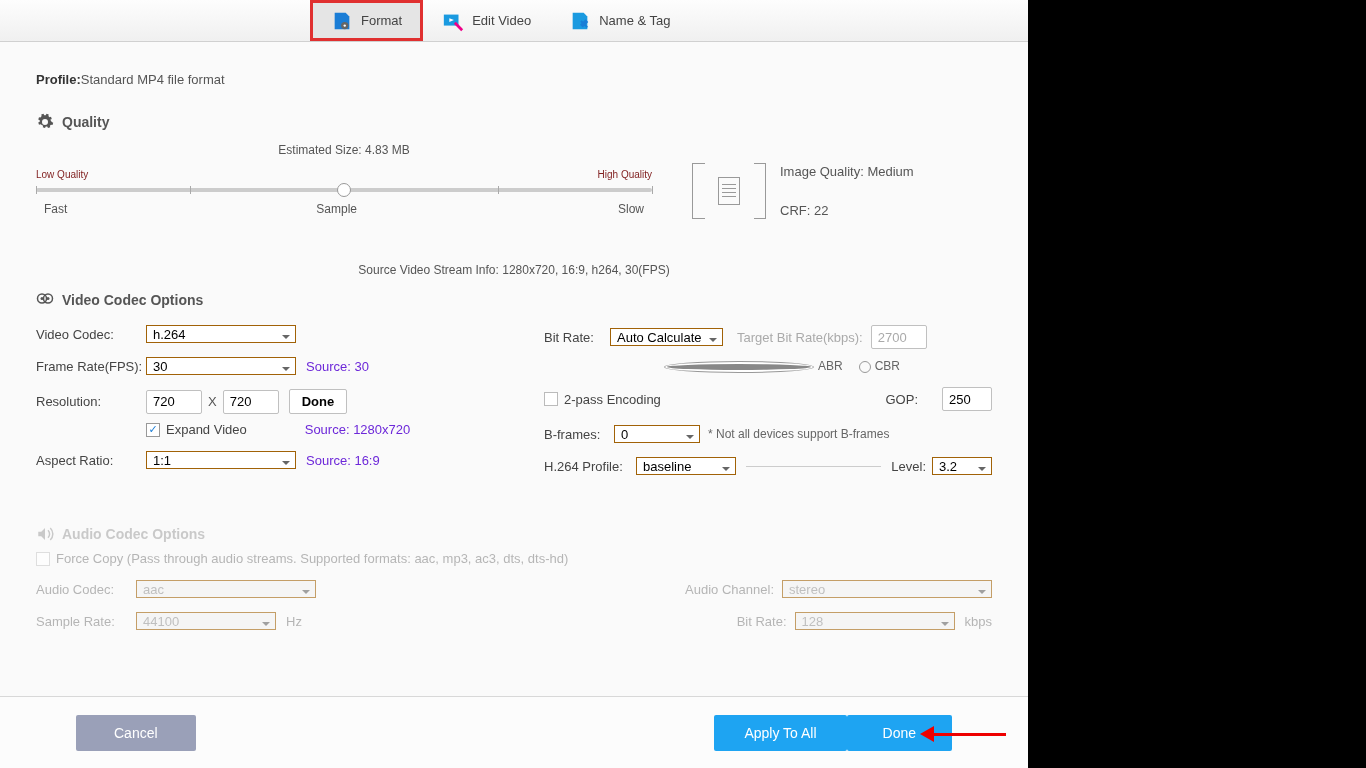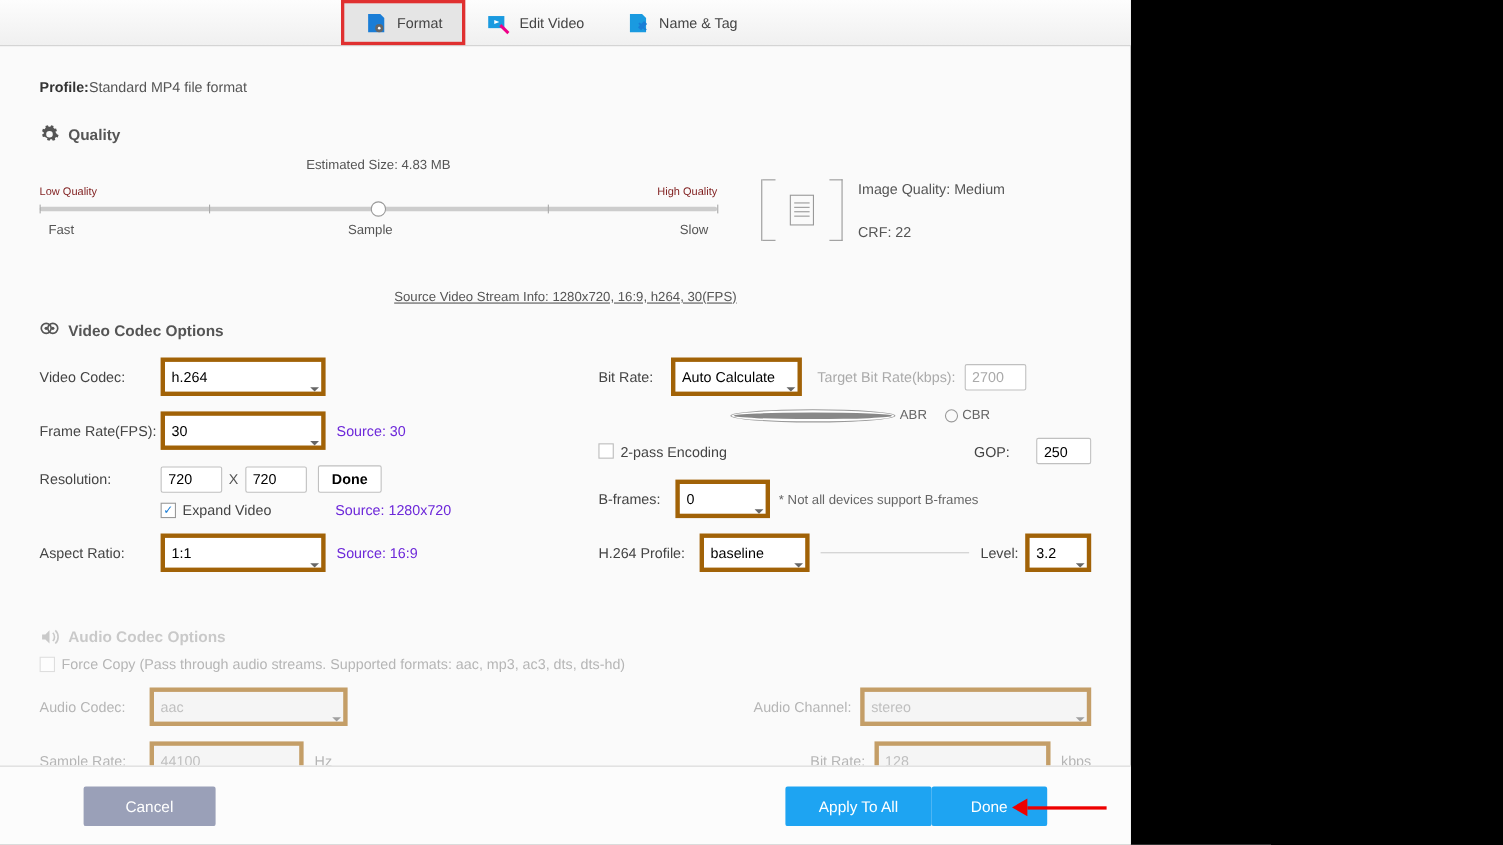--- a/index.html
+++ b/index.html
@@ -31,27 +31,27 @@
 .slider-labels-bottom { display: flex; justify-content: space-between; font-size: 12px; color: #555; margin-top: 10px; padding: 0 8px; }
 .slider-labels-bottom span:nth-child(2){ margin-left:-12px;}
 .quality-right { width: 300px; display: flex; align-items: center; gap: 14px; margin-top: 24px; }
 .doc-icon { width: 22px; height: 28px; border: 1px solid #999; position: relative; }
 .doc-icon::before { content:''; position:absolute; left:3px; right:3px; top:6px; height:1px; background:#999; box-shadow: 0 4px 0 #999, 0 8px 0 #999, 0 12px 0 #999; }
 .bracket { border-left: 1px solid #999; height: 56px; position: relative; width: 12px;}
 .bracket::before, .bracket::after{content:'';position:absolute;left:0;width:12px;height:1px;background:#999;}
 .bracket::before{top:0;} .bracket::after{bottom:0;}
 .iq-text { font-size: 13px; color: #555; }
 .iq-text div:first-child { margin-bottom: 24px; }
-.stream-info { text-align: center; font-size: 12px; color: #555; margin: 44px 0 14px; text-decoration: underline; }
+.stream-info { text-align: center; font-size: 12px; color: #555; margin: 44px 0 14px; }
 .codec-grid { display: flex; gap: 60px; margin-top: 16px; }
 .col { flex: 1; }
 .form-row { display: flex; align-items: center; margin-bottom: 14px; font-size: 13px; color: #444; }
 .form-row.sub { margin-top:-6px; }
 .form-row .lbl { width: 110px; }
-.sel { appearance: none; background: #fff; border: 4px solid #a16207; height: 35px; padding: 0 20px 0 6px; font-size: 13px; min-width: 150px; position: relative; border-radius: 0; }
+.sel { appearance: none; background: #fff; border: 1px solid #a16207; height: 18px; padding: 0 20px 0 6px; font-size: 13px; min-width: 150px; position: relative; border-radius: 0; }
 .sel-wrap { position: relative; display: inline-block; }
 .sel-wrap::after { content:''; position:absolute; right:6px; top:50%; transform:translateY(-50%); width:0; height:0; border-left:4px solid transparent; border-right:4px solid transparent; border-top:5px solid #666; pointer-events:none;}
 .sel-wrap.dbl::before{content:''; position:absolute; right:6px; top:4px; width:0;height:0;border-left:3px solid transparent;border-right:3px solid transparent;border-bottom:4px solid #666;}
 .sel-wrap.dbl::after{top:auto;bottom:4px;border-top:4px solid #666;border-bottom:none;transform:none;}
 .txt { background:#fff; border:1px solid #c0c0c0; height:24px; padding:0 6px; font-size:13px; width:56px; border-radius:2px;}
 .src { font-size: 13px; color: #6d28d9; margin-left: 10px; }
 .xmark { margin: 0 6px; font-size: 13px; color:#555;}
 .done-btn { background:#fff; border:1px solid #c0c0c0; padding:4px 12px; font-size:13px; margin-left:10px; font-weight:bold; cursor:pointer; border-radius:2px;}
 .chk { width:14px; height:14px; border:1px solid #999; display:inline-flex; align-items:center; justify-content:center; margin-right:6px; background:#fff; font-size:11px; color:#1a7dd6;}
 .radio { width:12px;height:12px;border:1px solid #999;border-radius:50%;display:inline-block;margin-right:4px;vertical-align:middle;position:relative;}

